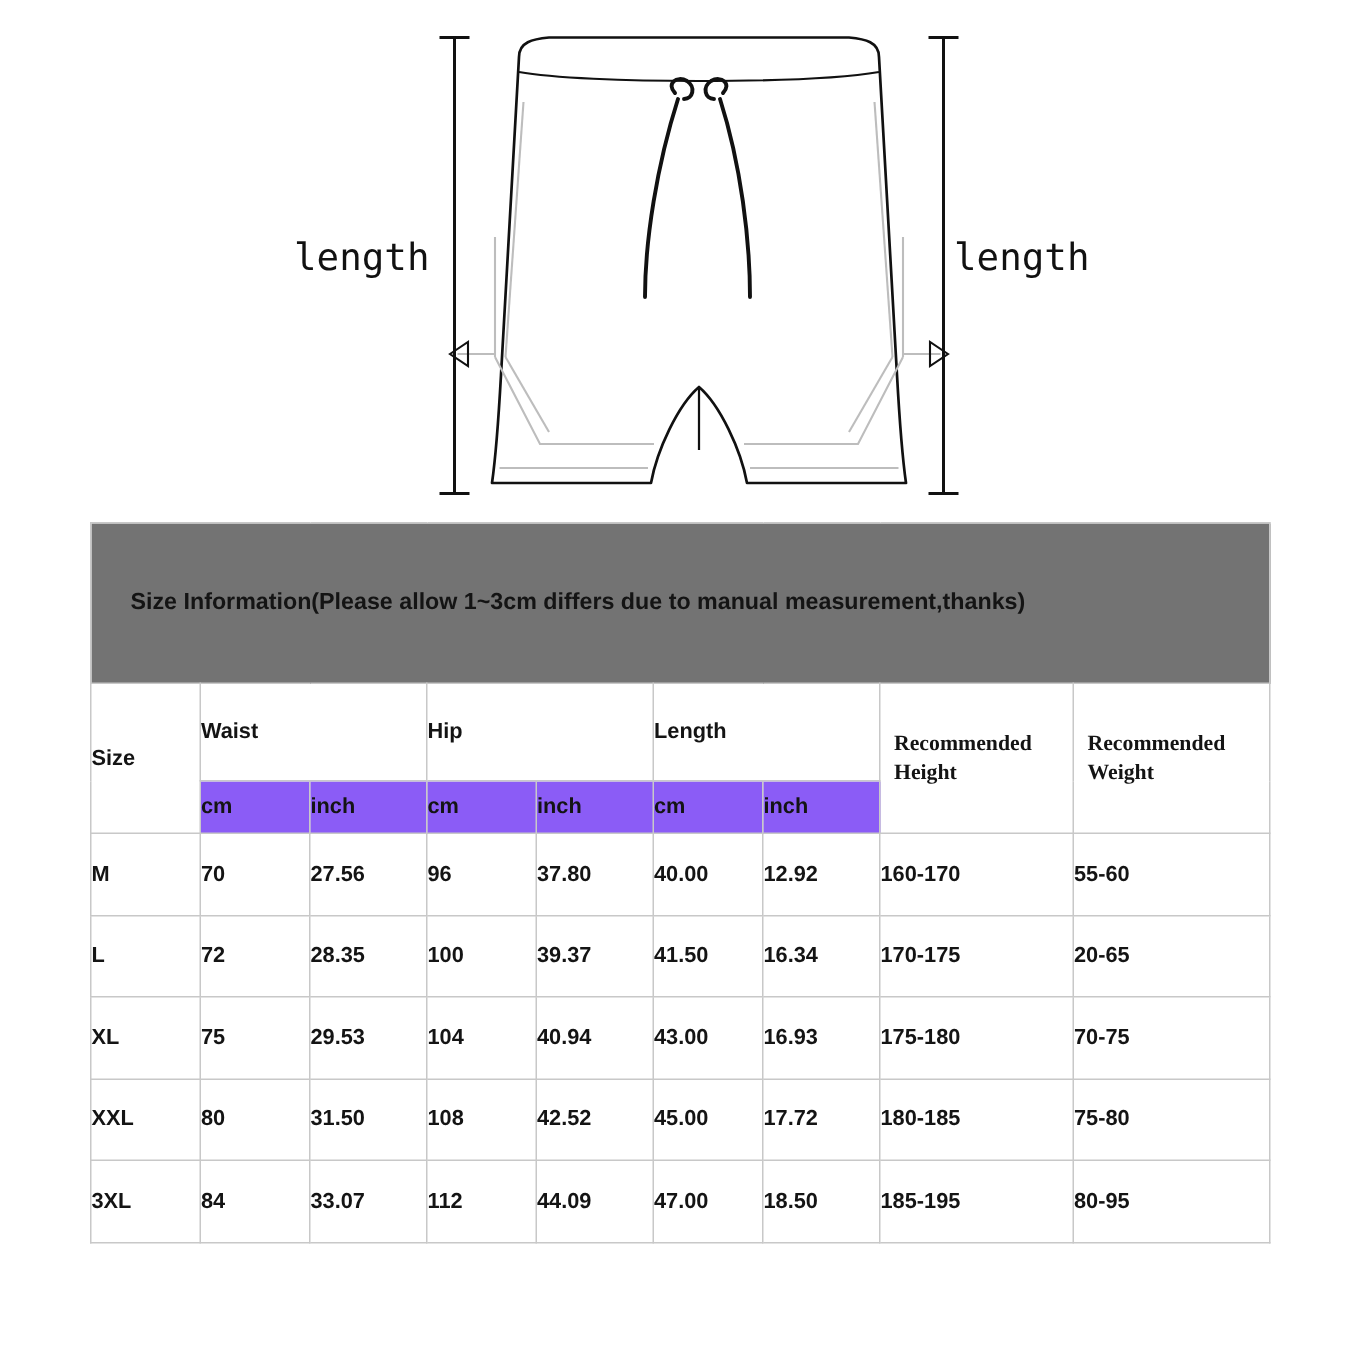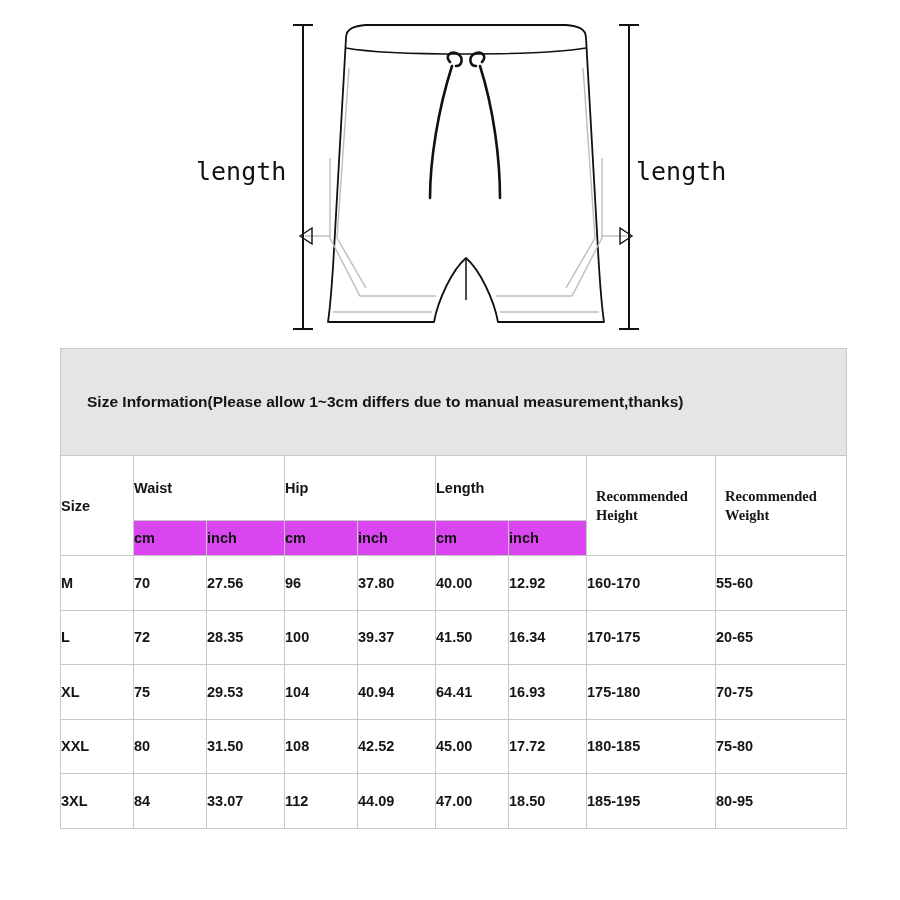--- a/index.html
+++ b/index.html
@@ -60,41 +60,41 @@
   }
   #size-table td, #size-table th {
     border: 1px solid #c8c8c8;
     font-size: 14.5px;
     font-weight: bold;
     color: #141414;
     text-align: left;
     padding: 0;
   }
   .banner-cell {
-    background: #e5e5e5;
+    background: #737373;
     height: 106px;
     text-align: center;
     padding-left: 26px !important;
     font-size: 15.5px !important;
     font-weight: bold;
     color: #111111;
   }
   .hdr-group {
     background: #ffffff;
     height: 64px;
     font-size: 14.5px;
   }
   .hdr-left {
     text-align: left !important;
     padding-left: 9px !important;
     line-height: 1.25;
     font-family: Liberation Serif, serif;
   }
   .unit-row td {
-    background: #d946ef;
+    background: #8b5cf6;
     height: 34px;
     font-size: 14px;
   }
   .data-row td {
     height: 53.5px;
     background: #ffffff;
     font-size: 15px;
   }
   .size-cell {
     font-size: 15px;
@@ -239,21 +239,21 @@
         <td>170-175</td>
         <td>20-65</td>
       </tr>
 
       <tr class="data-row">
         <td class="size-cell">XL</td>
         <td>75</td>
         <td>29.53</td>
         <td>104</td>
         <td>40.94</td>
-        <td>64.41</td>
+        <td>43.00</td>
         <td>16.93</td>
         <td>175-180</td>
         <td>70-75</td>
       </tr>
 
       <tr class="data-row">
         <td class="size-cell">XXL</td>
         <td>80</td>
         <td>31.50</td>
         <td>108</td>

